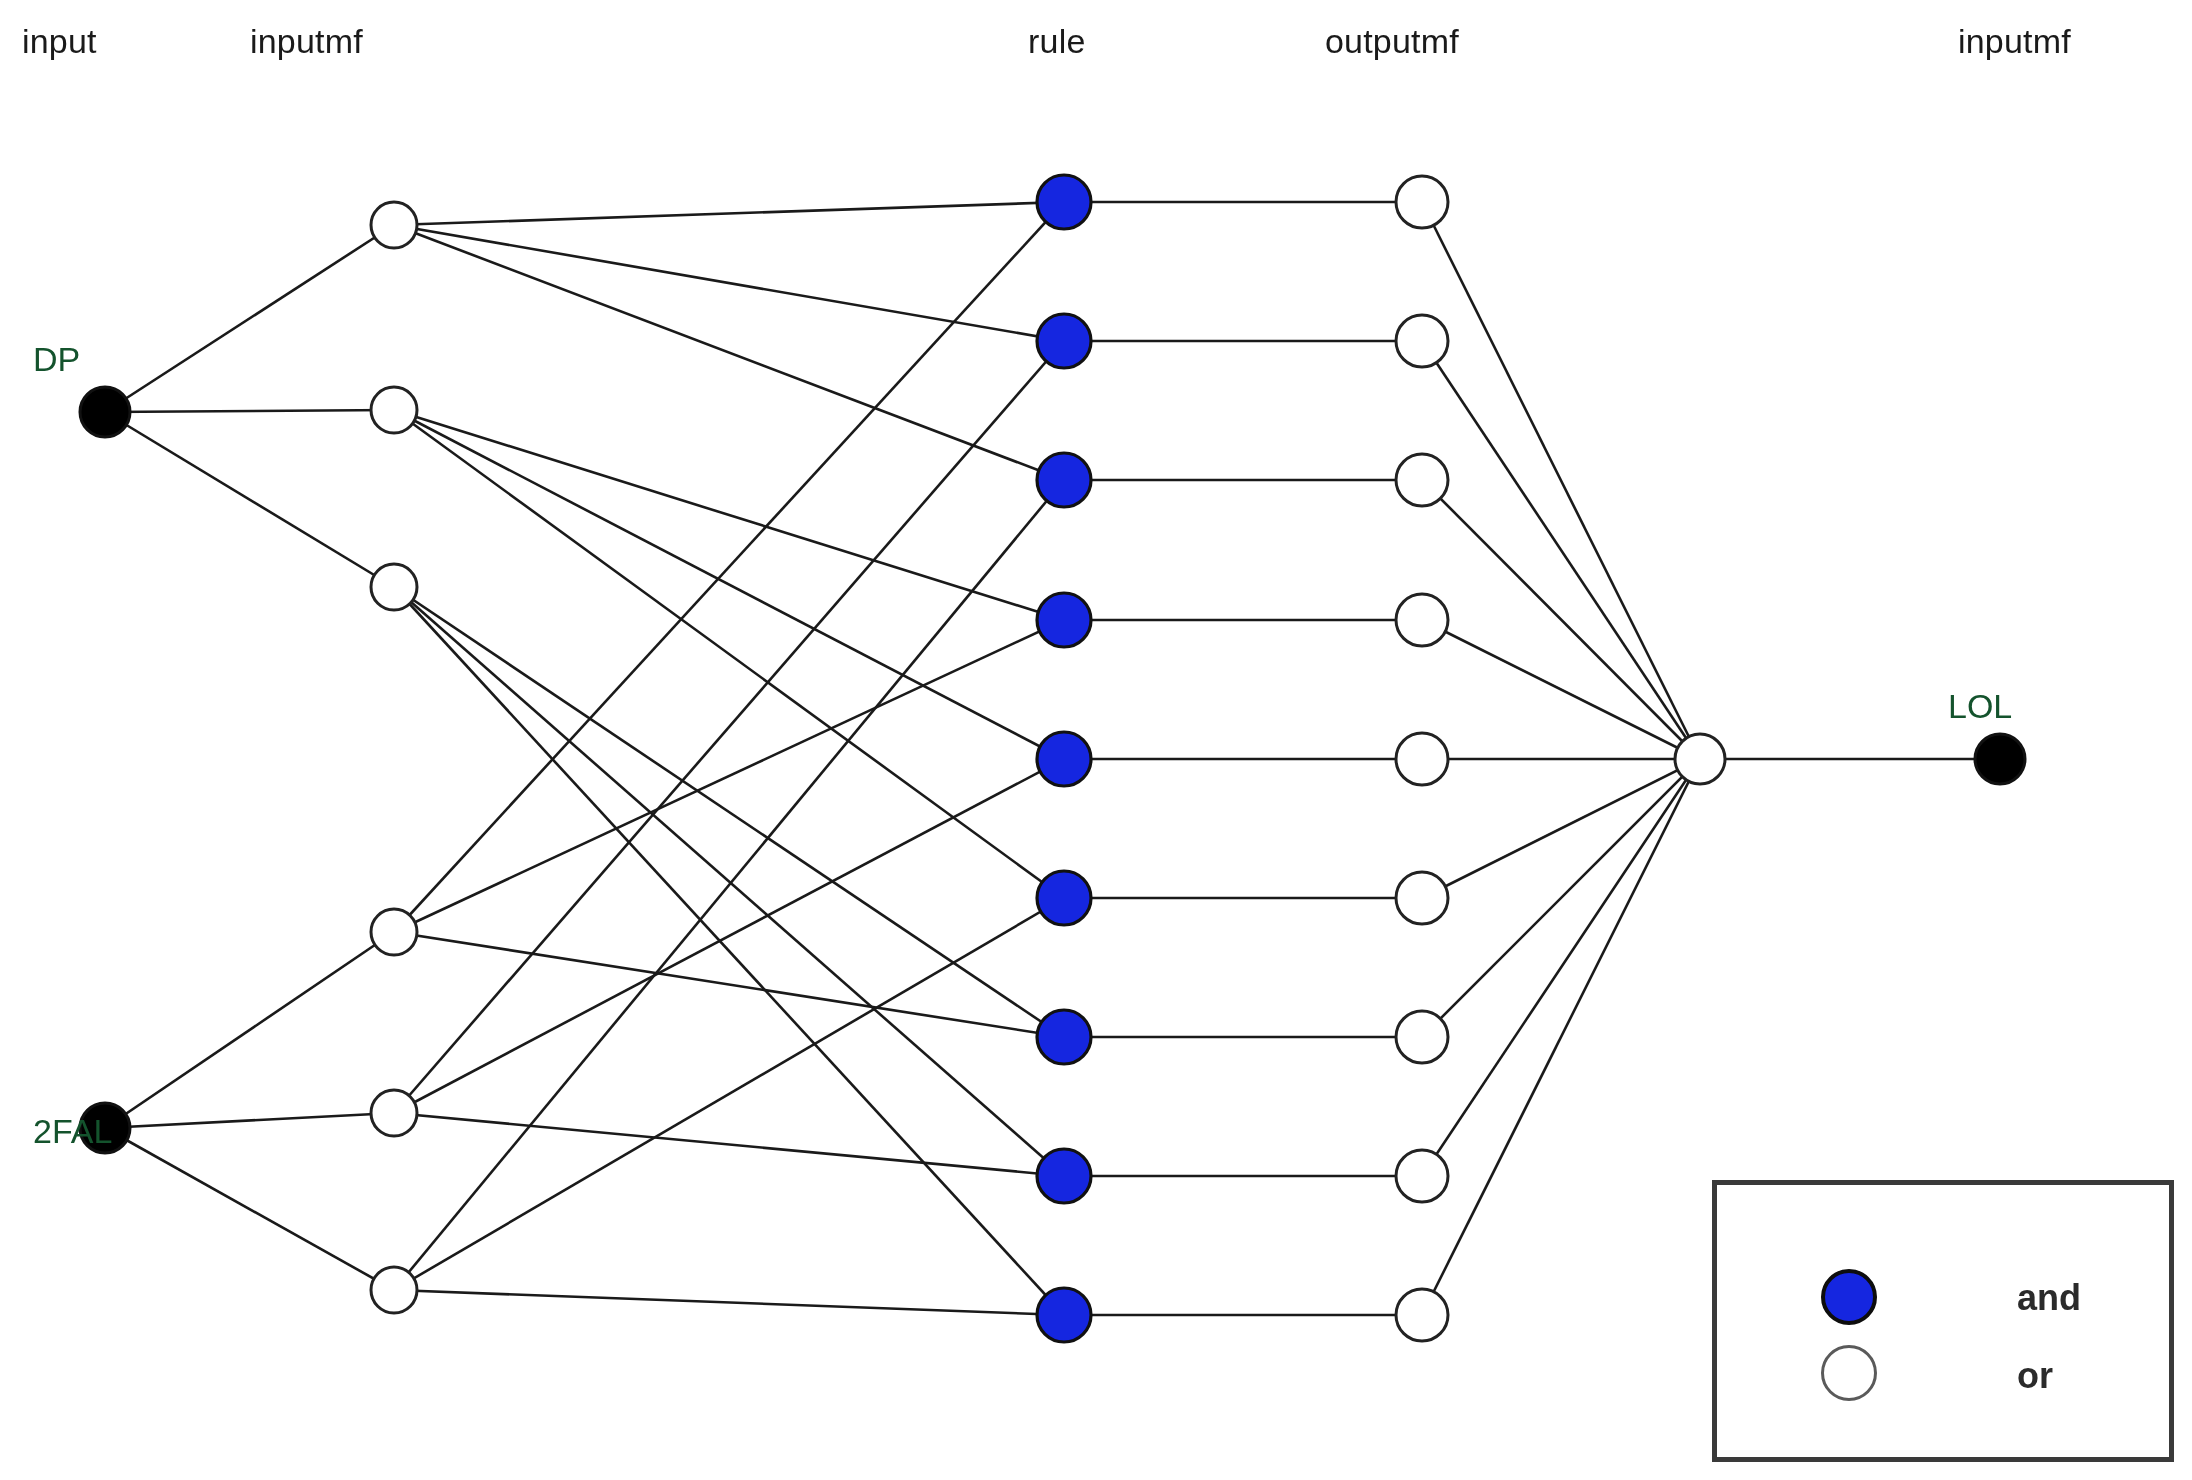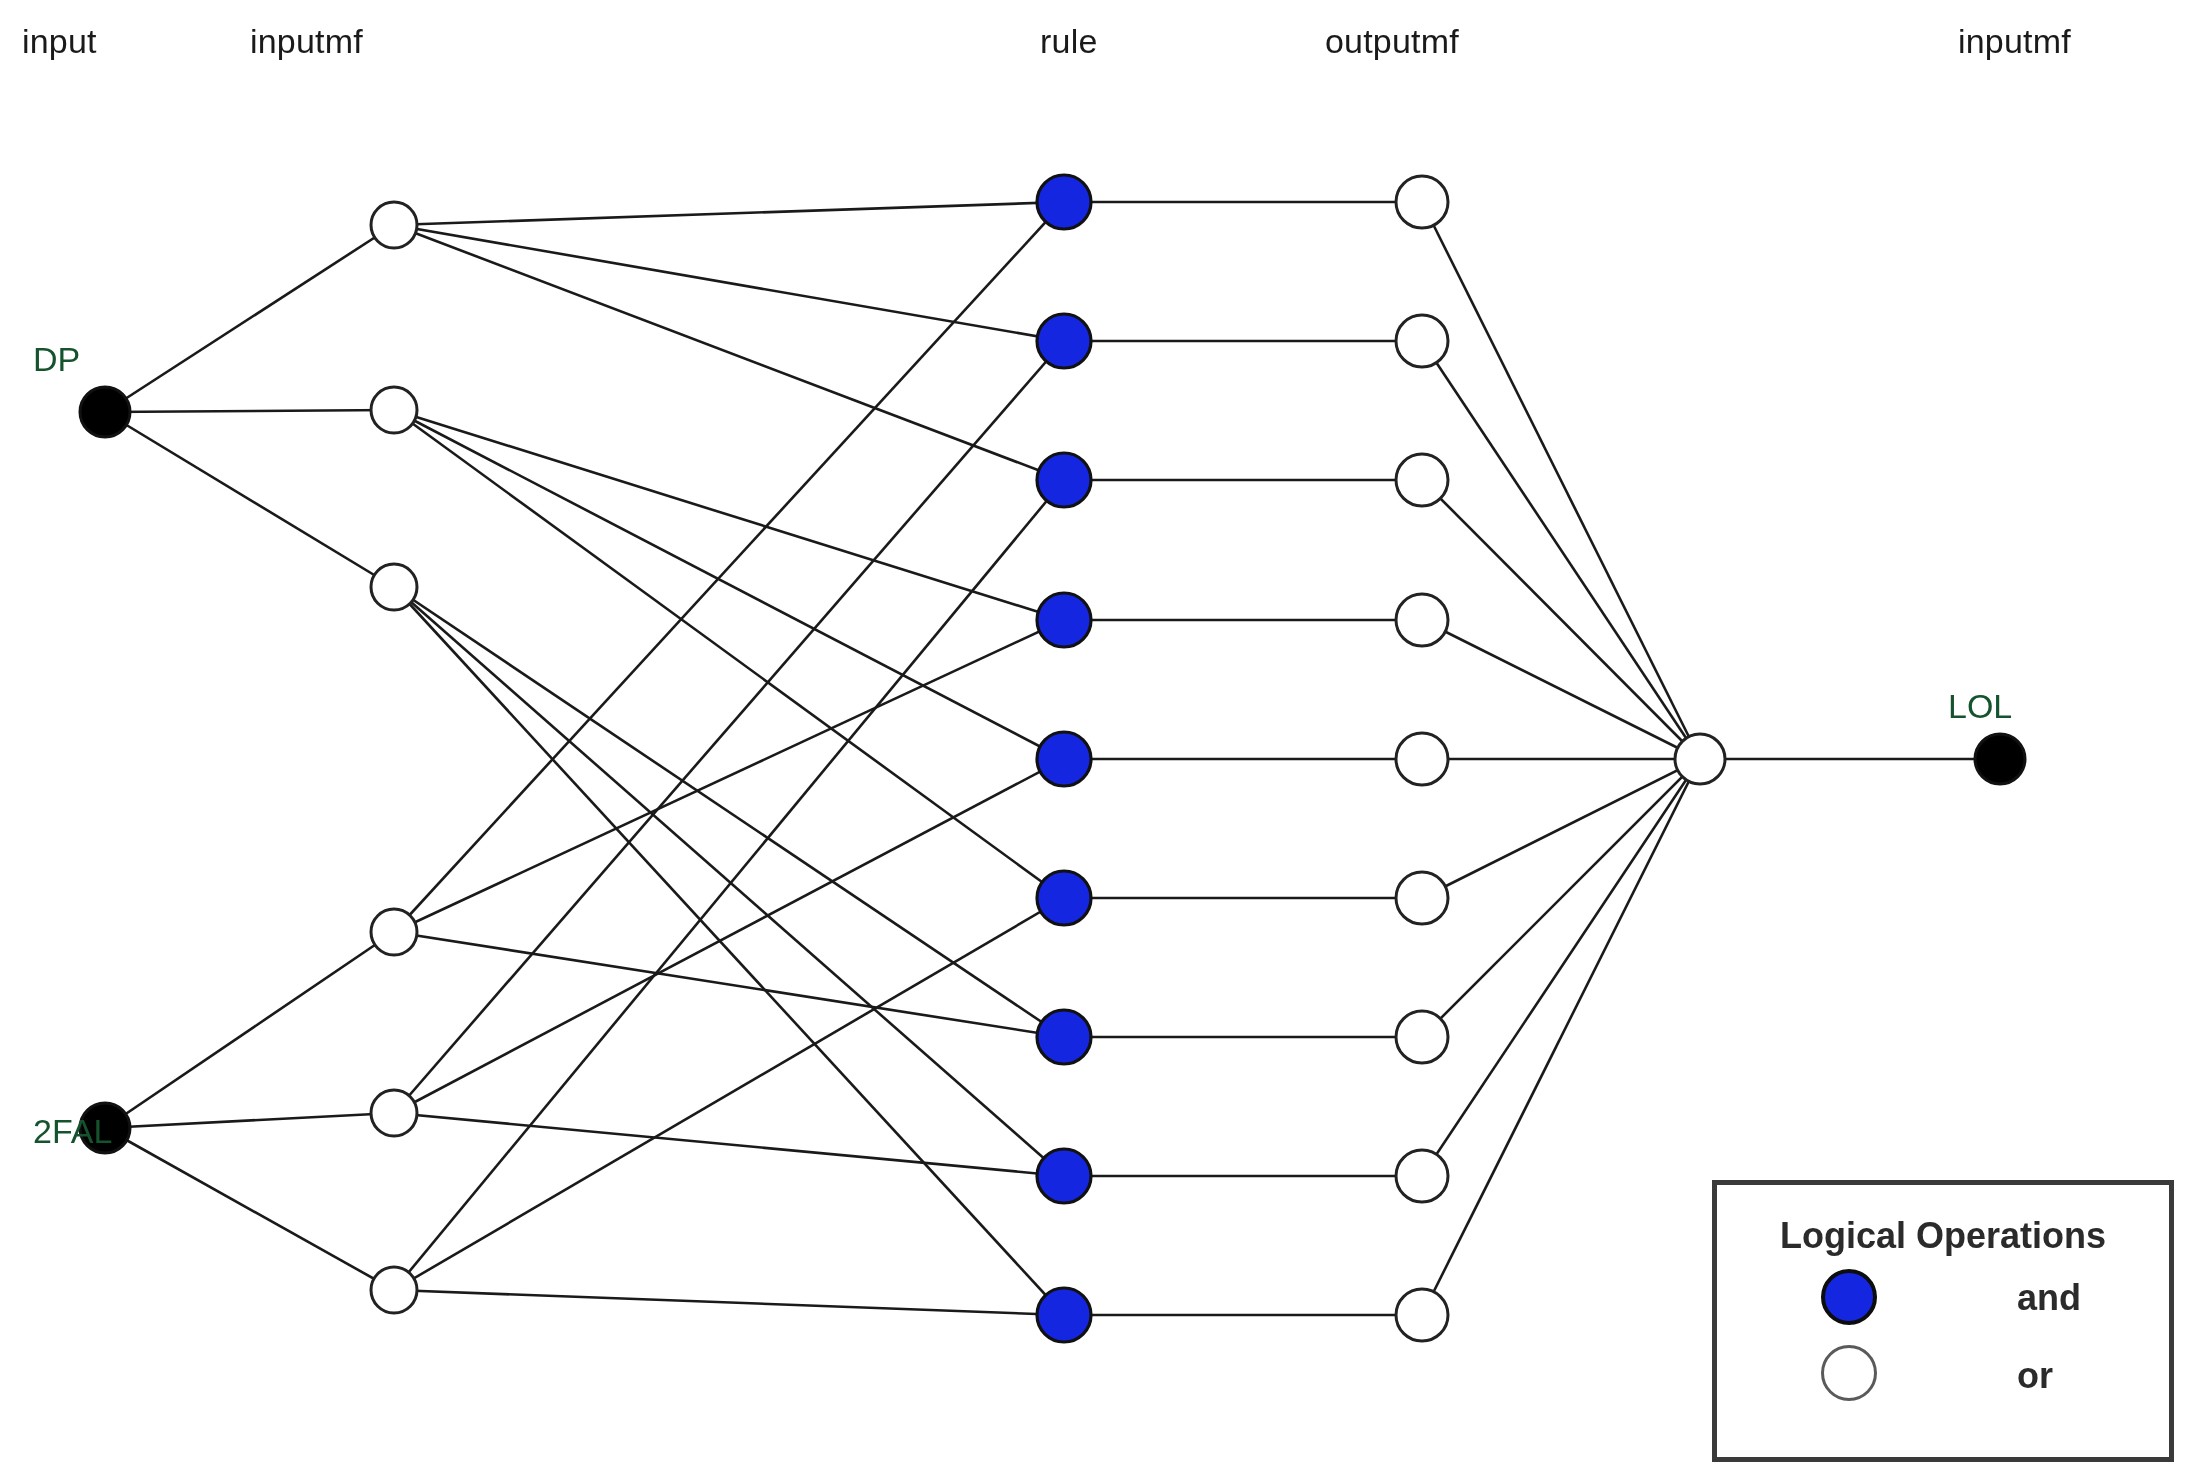--- a/index.html
+++ b/index.html
@@ -170,30 +170,29 @@
         <circle cx="1422" cy="1176" r="26" fill="#ffffff" stroke="#222222" stroke-width="3"></circle>
         <circle cx="1422" cy="1315" r="26" fill="#ffffff" stroke="#222222" stroke-width="3"></circle>
         <circle cx="1700" cy="759" r="25" fill="#ffffff" stroke="#222222" stroke-width="3"></circle>
         <circle cx="2000" cy="759" r="25" fill="#000000" stroke="#111111" stroke-width="3"></circle>
       </g>
   </svg>
 
   <div id="headers">
       <div class="col-header" style="left: 22px; top: 22px;">input</div>
       <div class="col-header" style="left: 250px; top: 22px; text-align: right;">inputmf</div>
-      <div class="col-header" style="left: 1028px; top: 22px; margin-left: 12px;">rule</div>
+      <div class="col-header" style="left: 1028px; top: 22px;">rule</div>
       <div class="col-header" style="left: 1325px; top: 22px;">outputmf</div>
       <div class="col-header" style="left: 1958px; top: 22px;">inputmf</div>
     </div>
   <div id="nodelabels">
       <div class="node-label" style="left: 33px; top: 340px;">DP</div>
       <div class="node-label" style="left: 33px; top: 1112px;">2FAL</div>
       <div class="node-label" style="left: 1948px; top: 687px;">LOL</div>
     </div>
 
   <div class="legend-box">
-    <div class="legend-title">Logical Operations</div>
     <div class="legend-swatch and"></div>
     <div class="legend-swatch or"></div>
     <div class="legend-text and">and</div>
     <div class="legend-text or">or</div>
   </div>
 </div>
 
 </body></html>

